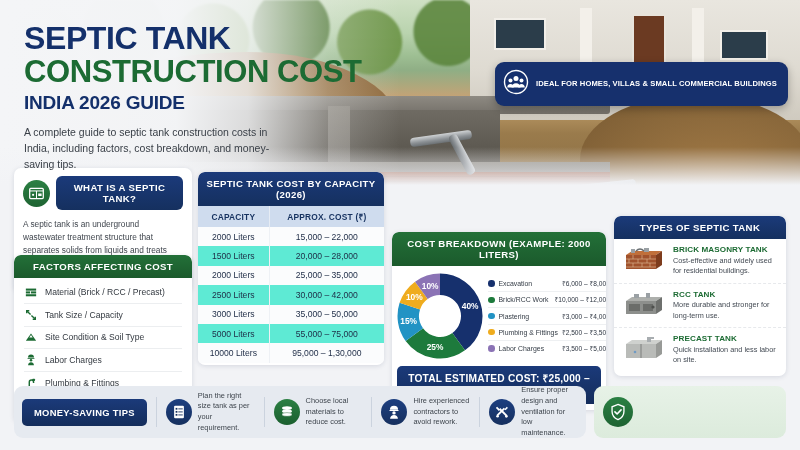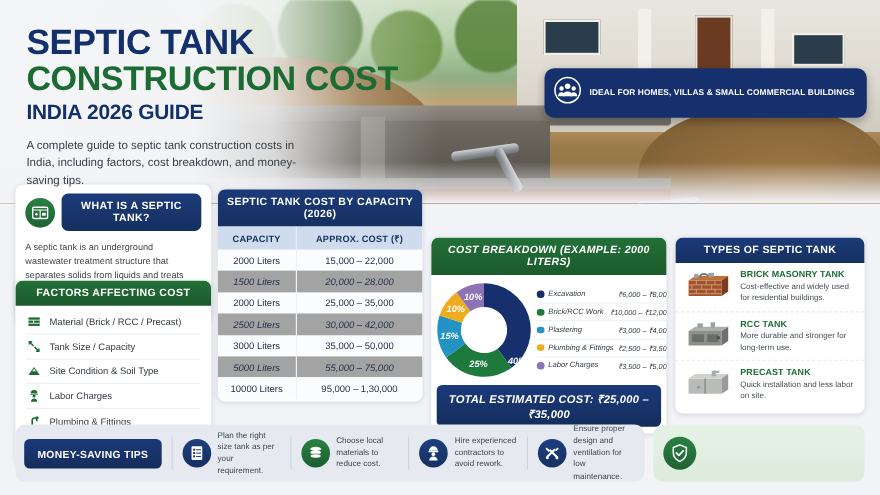--- a/index.html
+++ b/index.html
@@ -154,24 +154,24 @@
     background: #cfdcee; color: #15315f; font-size: 8.4px; font-weight: 700;
     padding: 5px 2px; letter-spacing: .2px; border-right: 1px solid #e6ecf4;
   }
   th:last-child { border-right: none; }
   td {
     font-size: 8.6px; color: #1d2b45; text-align: center; padding: 4.7px 2px;
     border-right: 1px solid #eef1f5;
   }
   td:last-child { border-right: none; }
   tr.odd td { background: #fbfcfd; }
-  tr.even td { background: #a3a3a3; font-style: italic; }
-
-  
-  #donutcard { left: 392px; top: 216px; width: 214px; padding: 0; overflow: hidden; font-style: italic; }
+  tr.even td { background: #5eead4; }
+
+  
+  #donutcard { left: 392px; top: 232px; width: 214px; padding: 0; overflow: hidden; }
   #donutcard .hdr-green { border-radius: 6px 6px 0 0; }
   .donut-wrap { display: flex; align-items: center; padding: 7px 6px 5px 5px; }
   .donut { position: relative; width: 86px; height: 86px; flex: 0 0 auto; }
   .donut svg { display: block; }
   .dlabel { position: absolute; font-size: 8.4px; font-weight: 700; color: #fff; }
   .legend { flex: 1; padding-left: 5px; }
   .lrow {
     display: flex; align-items: center; gap: 4px;
     padding: 3.1px 0; border-bottom: 1px solid #eef0f2;
   }
@@ -415,21 +415,21 @@
     <div class="hdr-green">COST BREAKDOWN (EXAMPLE: 2000 LITERS)</div>
     <div class="donut-wrap">
       <div class="donut">
         <svg width="86" height="86" viewBox="0 0 42 42" id="donut-svg">
             <path d="M 21 5.5 A 15.5 15.5 0 0 1 30.110671410533335 33.53976341281169" fill="none" stroke="#16306d" stroke-width="10.5"></path>
             <path d="M 30.110671410533335 33.53976341281169 A 15.5 15.5 0 0 1 8.460236587188316 30.110671410533335" fill="none" stroke="#1d7a3c" stroke-width="10.5"></path>
             <path d="M 8.460236587188316 30.110671410533335 A 15.5 15.5 0 0 1 6.25862399742512 16.210236587188312" fill="none" stroke="#2293c4" stroke-width="10.5"></path>
             <path d="M 6.25862399742512 16.210236587188312 A 15.5 15.5 0 0 1 11.889328589466665 8.460236587188316" fill="none" stroke="#efac1e" stroke-width="10.5"></path>
             <path d="M 11.889328589466665 8.460236587188316 A 15.5 15.5 0 0 1 20.999999999999996 5.5" fill="none" stroke="#8b73b5" stroke-width="10.5"></path>
           </svg>
-        <span class="dlabel" id="dl0" style="left: 63.1847px; top: 28.1924px; width: 20px; text-align: center; margin-top: 38px;">40%</span>
+        <span class="dlabel" id="dl0" style="left: 63.1847px; top: 28.1924px; width: 20px; text-align: center;">40%</span>
         <span class="dlabel" id="dl1" style="left: 28.0351px; top: 69.3473px; width: 20px; text-align: center;">25%</span>
         <span class="dlabel" id="dl2" style="left: 1.65265px; top: 42.9649px; width: 20px; text-align: center;">15%</span>
         <span class="dlabel" id="dl3" style="left: 7.32334px; top: 19.3448px; width: 20px; text-align: center;">10%</span>
         <span class="dlabel" id="dl4" style="left: 23.1924px; top: 7.81528px; width: 20px; text-align: center;">10%</span>
       </div>
       <div class="legend">
         <div class="lrow">
           <span class="dot" id="dot0" style="background: rgb(22, 48, 109);"></span>
           <span class="lname">Excavation</span>
           <span class="lval">₹6,000 – ₹8,000</span>

